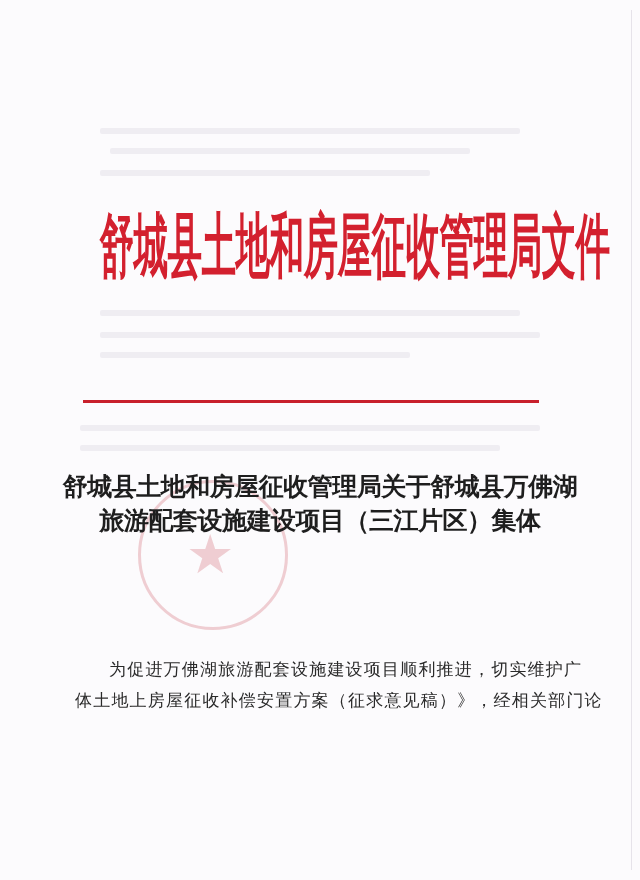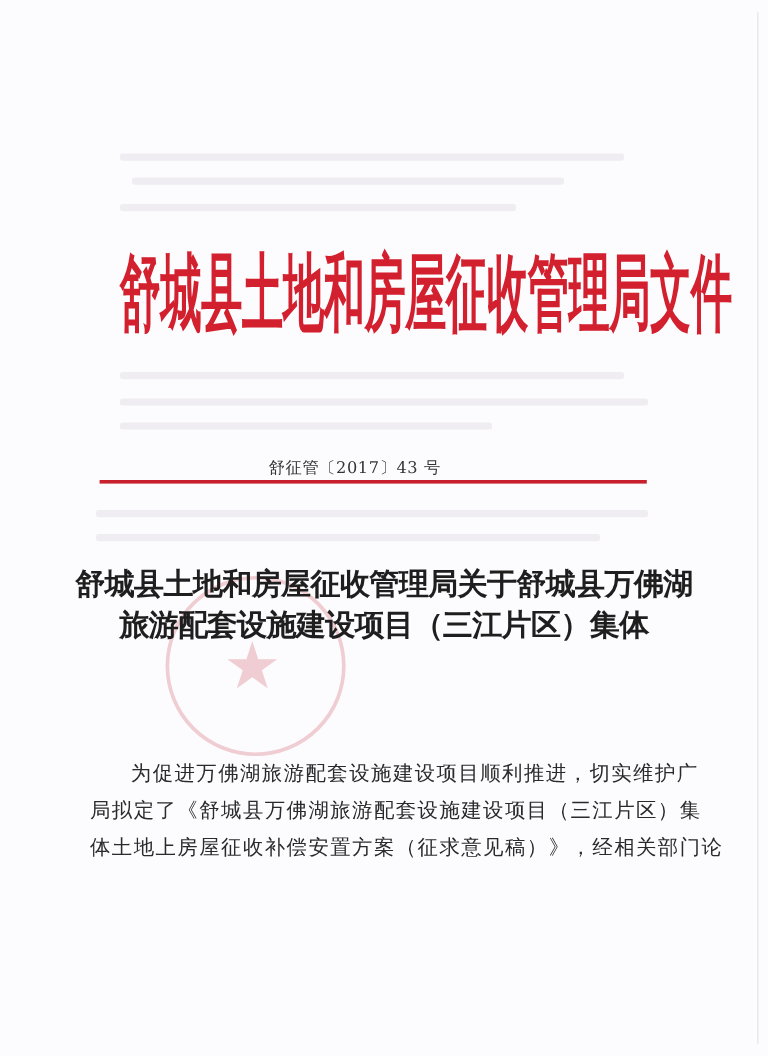--- a/index.html
+++ b/index.html
@@ -72,21 +72,21 @@
     position: absolute; left: 75px; top: 630px; width: 480px;
   }
   .body-line {
     font-family: "DejaVu Serif", serif;
     font-size: 17px;
     color: #2a2a2a;
     line-height: 31px;
     white-space: nowrap;
     letter-spacing: 1.2px;
   }
-  .body-line.indent { padding-left: 34px; }
+  .body-line.indent { padding-left: 34px; margin-top: 24px; }
 </style>
 </head>
 <body>
 
 <div class="page">
   <div class="right-edge"></div>
 
   <div class="ghost" style="left:100px;top:128px;width:420px;"></div>
   <div class="ghost" style="left:110px;top:148px;width:360px;"></div>
   <div class="ghost" style="left:100px;top:170px;width:330px;"></div>
@@ -107,29 +107,27 @@
     <span class="masthead-char">屋</span>
     <span class="masthead-char">征</span>
     <span class="masthead-char">收</span>
     <span class="masthead-char">管</span>
     <span class="masthead-char">理</span>
     <span class="masthead-char">局</span>
     <span class="masthead-char">文</span>
     <span class="masthead-char">件</span>
   </div>
 
-  <div class="doc-number">舒征管〔2017〕43 号</div>
   <div class="red-rule"></div>
 
   <div class="stamp"></div>
   <div class="stamp-star">★</div>
 
   <div class="title-block">
     <div class="title-line">舒城县土地和房屋征收管理局关于舒城县万佛湖</div>
     <div class="title-line">旅游配套设施建设项目（三江片区）集体</div>
   </div>
 
   <div class="body-block">
     <div class="body-line indent">为促进万佛湖旅游配套设施建设项目顺利推进，切实维护广</div>
-    <div class="body-line">局拟定了《舒城县万佛湖旅游配套设施建设项目（三江片区）集</div>
     <div class="body-line">体土地上房屋征收补偿安置方案（征求意见稿）》，经相关部门论</div>
   </div>
 </div>
 
 </body></html>

